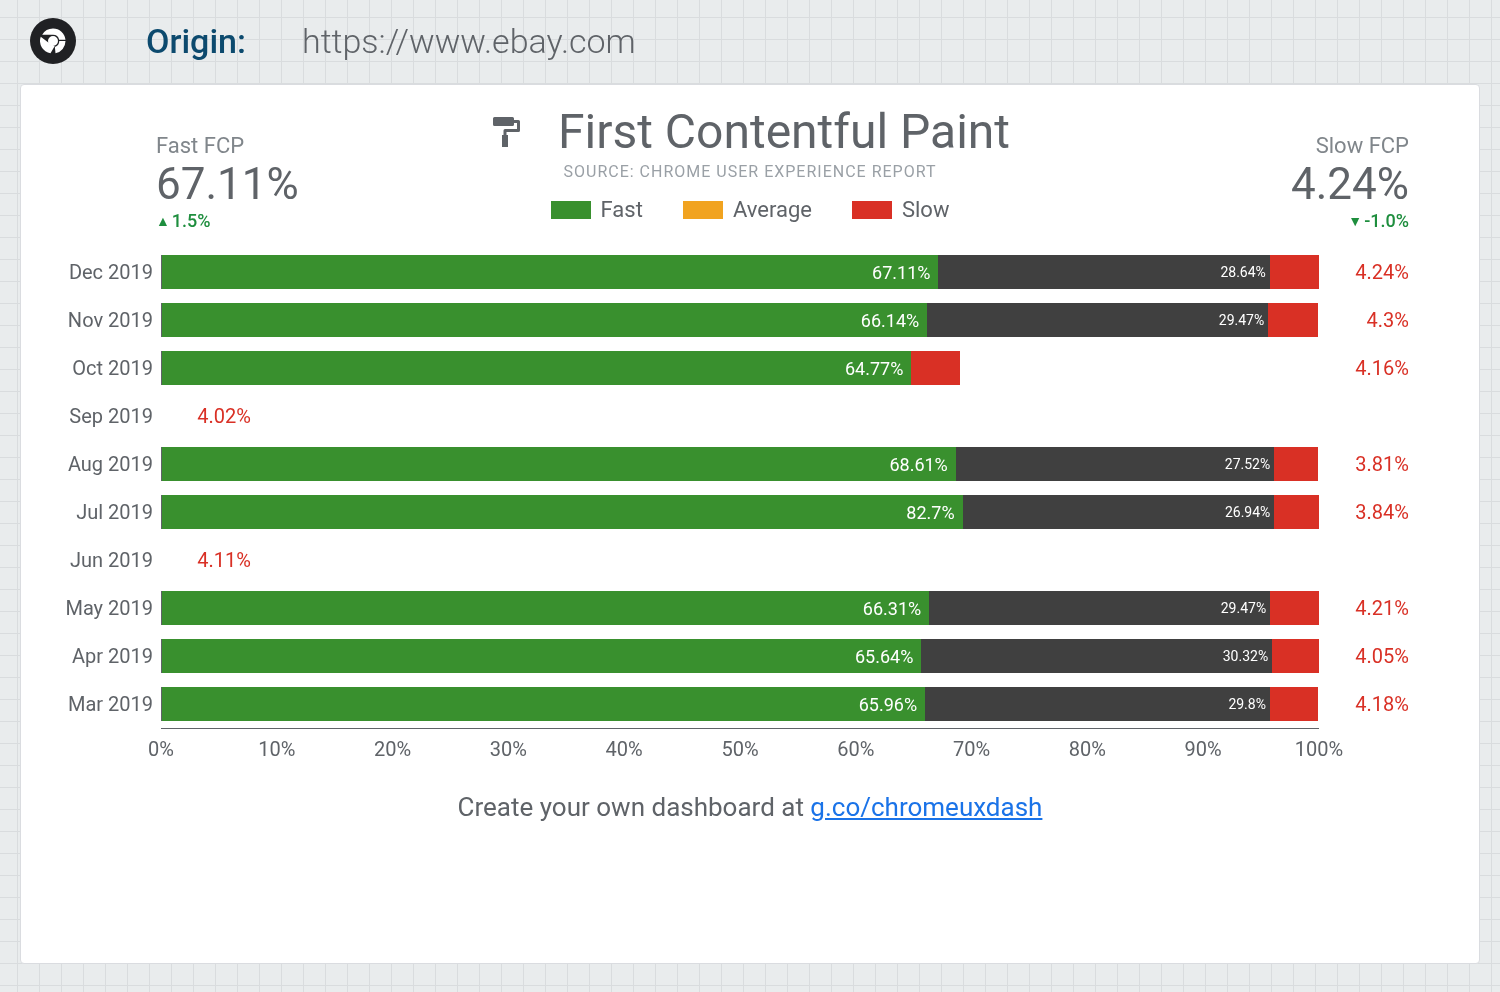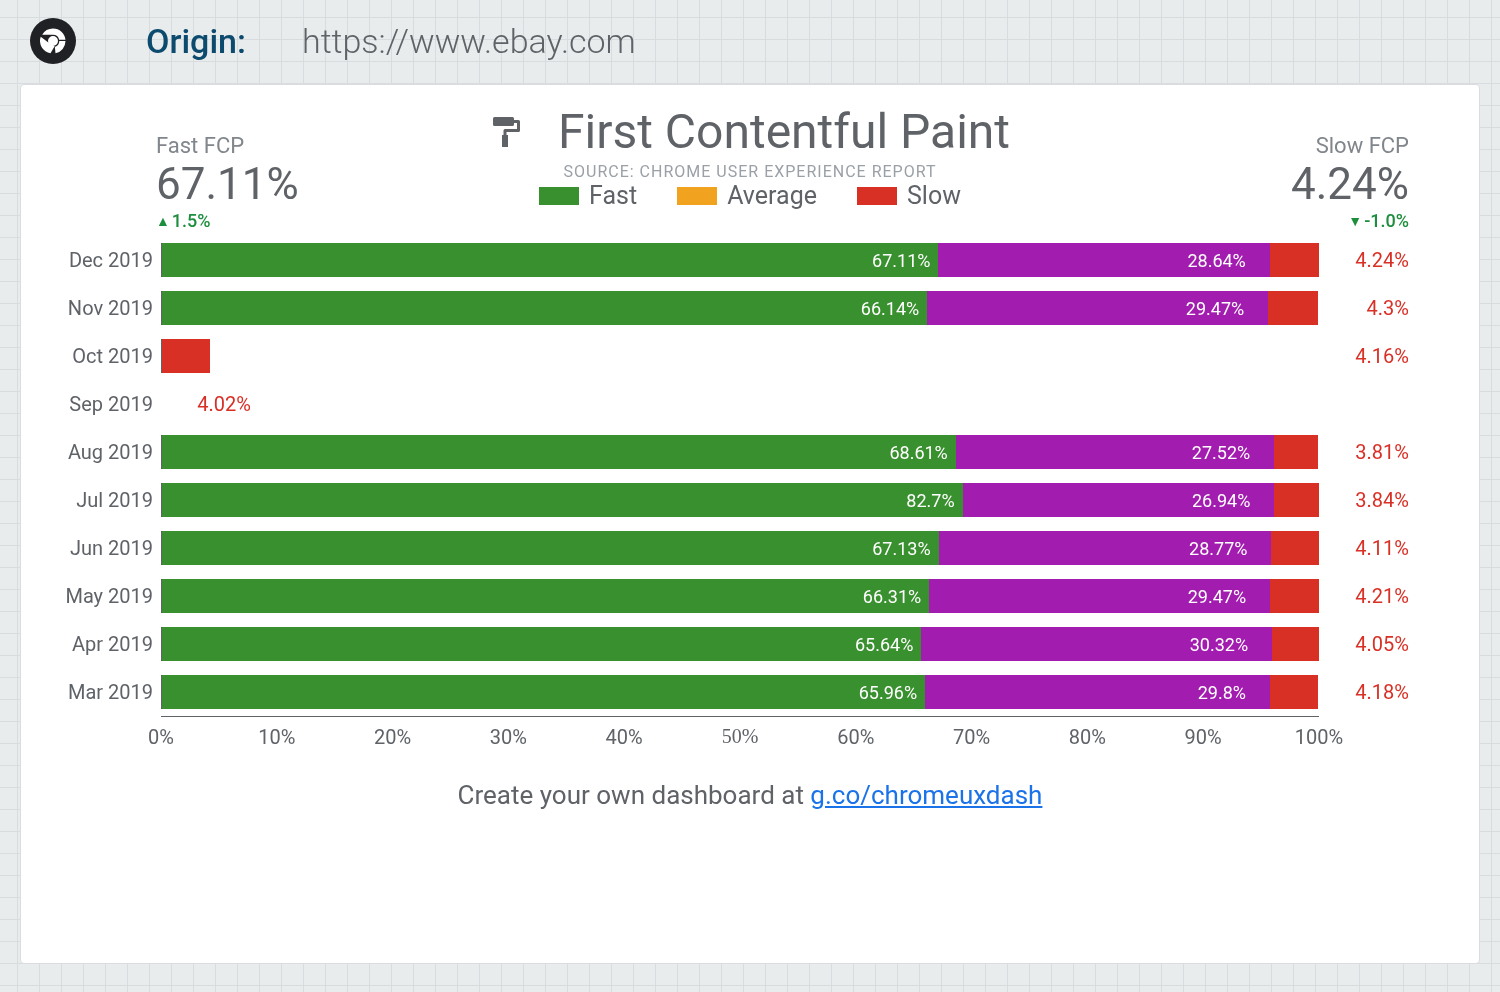--- a/index.html
+++ b/index.html
@@ -43,21 +43,21 @@
   .paint-roller { width:36px; height:36px; fill:#5f6368; }
   .chart-title { font-size:48px; font-weight:400; color:#5f6368; }
   .chart-source { font-size:16px; letter-spacing:1px; color:#9aa0a6; margin-top:2px; }
   .kpis { position:absolute; top:48px; left:0; right:0; display:flex; justify-content:space-between; padding: 0 70px 0 135px; pointer-events:none;}
   .kpi-left { text-align:left; }
   .kpi-right{ text-align:right; }
   .kpi-label { font-size:22px; color:#80868b; font-weight:400; }
   .kpi-value { font-size:44px; color:#5f6368; font-weight:400; }
   .kpi-delta { font-size:18px; color:#1e8e3e; font-weight:500; display:flex; align-items:center; gap:2px;}
   .kpi-right .kpi-delta { justify-content:flex-end; }
-  .legend { display:flex; justify-content:center; gap:40px; margin-top:0; font-size:25px; color:#5f6368;}
+  .legend { display:flex; justify-content:center; gap:40px; margin-top:16px; font-size:22px; color:#5f6368;}
   .legend-item { display:flex; align-items:center; gap:10px;}
   .legend-swatch { width:40px; height:18px; }
   .sw-fast { background:#39902e; }
   .sw-avg  { background:#f1a320; }
   .sw-slow { background:#d93025; }
   .chart-area {
     margin-top:26px;
     padding: 0 70px 0 30px;
     position:relative;
   }
@@ -66,21 +66,21 @@
     height:48px;
   }
   .row-label {
     width:110px; text-align:right; font-size:20px; color:#5f6368; padding-right:8px;
   }
   .bar-track {
     flex:1; height:34px; position:relative; display:flex;
     border-left:1px solid #5f6368;
   }
   .bar-fast { background:#39902e; height:100%; display:flex; align-items:center; justify-content:flex-end; color:#fff; font-size:18px; padding-right:8px;}
-  .bar-avg  { background:#a21caf; height:100%; display:flex; align-items:center; justify-content:flex-end; color:#fff; font-size:18px; padding-right:24px;}
+  .bar-avg  { background:#404040; height:100%; display:flex; align-items:center; justify-content:flex-end; color:#fff; font-size:14px; padding-right:4px;}
   .bar-slow { background:#d93025; height:100%; }
   .row-slow-label {
     width:90px; text-align:right; font-size:20px; color:#d93025; padding-left:8px;
   }
   .axis {
     display:flex; margin-left:140px; margin-right:160px;
     border-top:1px solid #5f6368;
     padding-top:8px;
     position:relative;
   }
@@ -165,20 +165,21 @@
         <div class="bar-track">
           <div class="bar-fast" style="width:66.14%">66.14%</div>
           <div class="bar-avg" style="width:29.47%">29.47%</div>
           <div class="bar-slow" style="width:4.3%"></div>
         </div>
         <div class="row-slow-label">4.3%</div>
       </div>
       <div class="row">
         <div class="row-label">Oct 2019</div>
         <div class="bar-track">
+          <div class="bar-fast" style="width:64.77%">64.77%</div>
           <div class="bar-slow" style="width:4.16%"></div>
         </div>
         <div class="row-slow-label">4.16%</div>
       </div>
       <div class="row">
         <div class="row-label">Sep 2019</div>
         <div class="row-slow-label">4.02%</div>
       </div>
       <div class="row">
         <div class="row-label">Aug 2019</div>
@@ -193,25 +194,20 @@
         <div class="row-label">Jul 2019</div>
         <div class="bar-track">
           <div class="bar-fast" style="width:69.2%">82.7%</div>
           <div class="bar-avg" style="width:26.94%">26.94%</div>
           <div class="bar-slow" style="width:3.84%"></div>
         </div>
         <div class="row-slow-label">3.84%</div>
       </div>
       <div class="row">
         <div class="row-label">Jun 2019</div>
-        <div class="bar-track">
-          <div class="bar-fast" style="width:67.13%">67.13%</div>
-          <div class="bar-avg" style="width:28.77%">28.77%</div>
-          <div class="bar-slow" style="width:4.11%"></div>
-        </div>
         <div class="row-slow-label">4.11%</div>
       </div>
       <div class="row">
         <div class="row-label">May 2019</div>
         <div class="bar-track">
           <div class="bar-fast" style="width:66.31%">66.31%</div>
           <div class="bar-avg" style="width:29.47%">29.47%</div>
           <div class="bar-slow" style="width:4.21%"></div>
         </div>
         <div class="row-slow-label">4.21%</div>
@@ -235,21 +231,21 @@
         <div class="row-slow-label">4.18%</div>
       </div>
     </div>
 
   <div class="axis" id="axis" style="height: 30px;">
       <span class="axis-tick" style="left: 0%;">0%</span>
       <span class="axis-tick" style="left: 10%;">10%</span>
       <span class="axis-tick" style="left: 20%;">20%</span>
       <span class="axis-tick" style="left: 30%;">30%</span>
       <span class="axis-tick" style="left: 40%;">40%</span>
-      <span class="axis-tick" style="left: 50%; font-family: Liberation Serif, serif;">50%</span>
+      <span class="axis-tick" style="left: 50%;">50%</span>
       <span class="axis-tick" style="left: 60%;">60%</span>
       <span class="axis-tick" style="left: 70%;">70%</span>
       <span class="axis-tick" style="left: 80%;">80%</span>
       <span class="axis-tick" style="left: 90%;">90%</span>
       <span class="axis-tick" style="left: 100%;">100%</span>
     </div>
 
   <div class="footer-note">
     <span>Create your own dashboard at </span>
     <a href="#">g.co/chromeuxdash</a>

